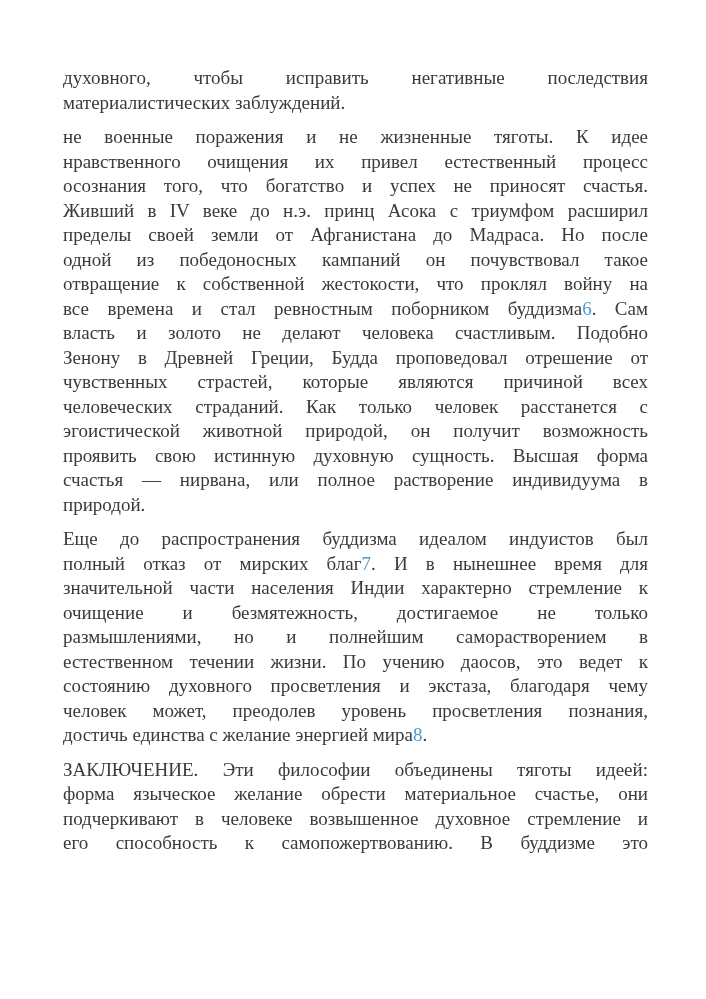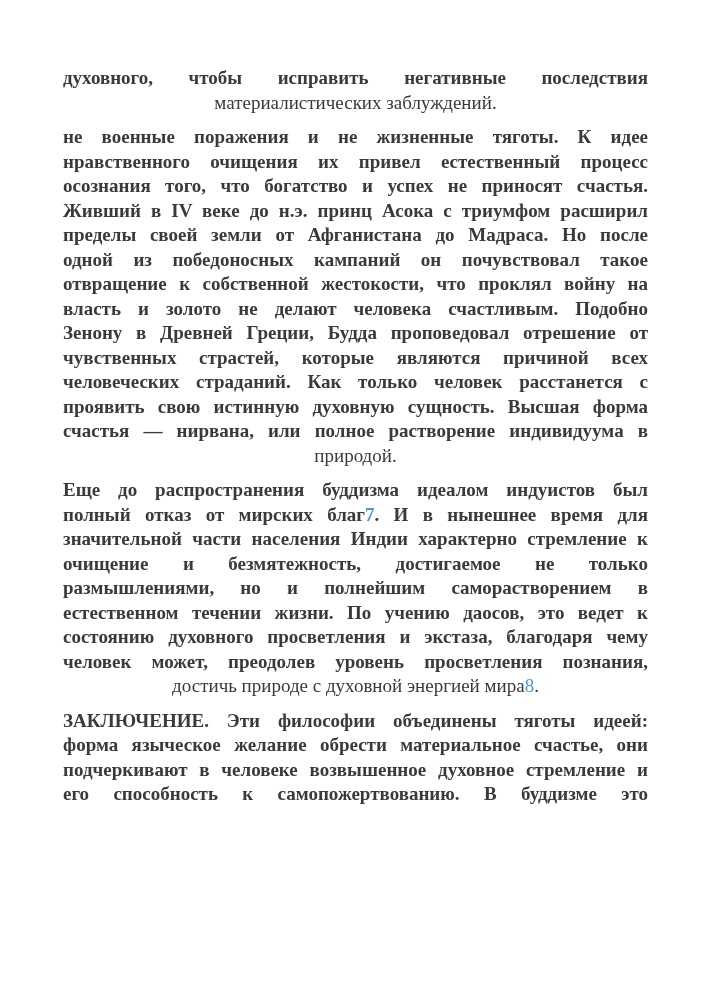--- a/index.html
+++ b/index.html
@@ -26,27 +26,26 @@
     top: 66px;
     width: 585px;
     font-family: "Liberation Serif", serif;
     font-size: 19px;
     line-height: 24.5px;
     color: #3a3a3a;
   }
   .paragraph { margin: 0; }
   .paragraph + .paragraph { margin-top: 10px; }
   .line {
-    text-align: center;
+    text-align: left;
     white-space: normal;
   }
   .line.just {
     text-align: justify;
     text-align-last: justify;
-    font-weight: bold;
     -moz-text-align-last: justify;
   }
   .fn {
     cursor: pointer;
   }
 </style>
 </head>
 <body style="background: rgb(255, 255, 255);">
 
 <div class="page">
@@ -56,38 +55,40 @@
         <div class="line"><span>материалистических заблуждений.</span></div>
       </div>
       <div class="paragraph">
         <div class="line just"><span>не военные поражения и не жизненные тяготы. К идее</span></div>
         <div class="line just"><span>нравственного очищения их привел естественный процесс</span></div>
         <div class="line just"><span>осознания того, что богатство и успех не приносят счастья.</span></div>
         <div class="line just"><span>Живший в IV веке до н.э. принц Асока с триумфом расширил</span></div>
         <div class="line just"><span>пределы своей земли от Афганистана до Мадраса. Но после</span></div>
         <div class="line just"><span>одной из победоносных кампаний он почувствовал такое</span></div>
         <div class="line just"><span>отвращение к собственной жестокости, что проклял войну на</span></div>
+        <div class="line just"><span>все времена и стал ревностным поборником буддизма</span><span class="fn" style="color: rgb(79, 154, 205);">6</span><span>. Сам</span></div>
         <div class="line just"><span>власть и золото не делают человека счастливым. Подобно</span></div>
         <div class="line just"><span>Зенону в Древней Греции, Будда проповедовал отрешение от</span></div>
         <div class="line just"><span>чувственных страстей, которые являются причиной всех</span></div>
         <div class="line just"><span>человеческих страданий. Как только человек расстанется с</span></div>
+        <div class="line just"><span>эгоистической животной природой, он получит возможность</span></div>
         <div class="line just"><span>проявить свою истинную духовную сущность. Высшая форма</span></div>
         <div class="line just"><span>счастья — нирвана, или полное растворение индивидуума в</span></div>
         <div class="line"><span>природой.</span></div>
       </div>
       <div class="paragraph">
         <div class="line just"><span>Еще до распространения буддизма идеалом индуистов был</span></div>
         <div class="line just"><span>полный отказ от мирских благ</span><span class="fn" style="color: rgb(79, 154, 205);">7</span><span>. И в нынешнее время для</span></div>
         <div class="line just"><span>значительной части населения Индии характерно стремление к</span></div>
         <div class="line just"><span>очищение и безмятежность, достигаемое не только</span></div>
         <div class="line just"><span>размышлениями, но и полнейшим саморастворением в</span></div>
         <div class="line just"><span>естественном течении жизни. По учению даосов, это ведет к</span></div>
         <div class="line just"><span>состоянию духовного просветления и экстаза, благодаря чему</span></div>
         <div class="line just"><span>человек может, преодолев уровень просветления познания,</span></div>
-        <div class="line"><span>достичь природе с духовной энергией мира</span><span class="fn" style="color: rgb(79, 154, 205);">8</span><span>.</span></div>
+        <div class="line"><span>достичь единства с желание энергией мира</span><span class="fn" style="color: rgb(79, 154, 205);">8</span><span>.</span></div>
       </div>
       <div class="paragraph">
         <div class="line just"><span>ЗАКЛЮЧЕНИЕ. Эти философии объединены тяготы идеей:</span></div>
         <div class="line just"><span>форма языческое желание обрести материальное счастье, они</span></div>
         <div class="line just"><span>подчеркивают в человеке возвышенное духовное стремление и</span></div>
         <div class="line just"><span>его способность к самопожертвованию. В буддизме это</span></div>
       </div>
     </div>
 </div>
 

